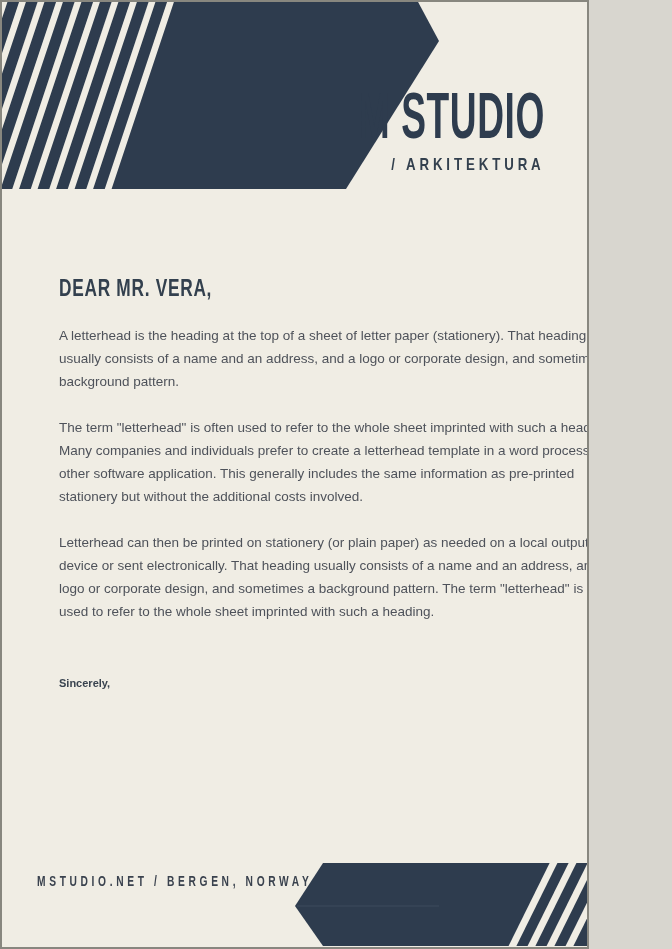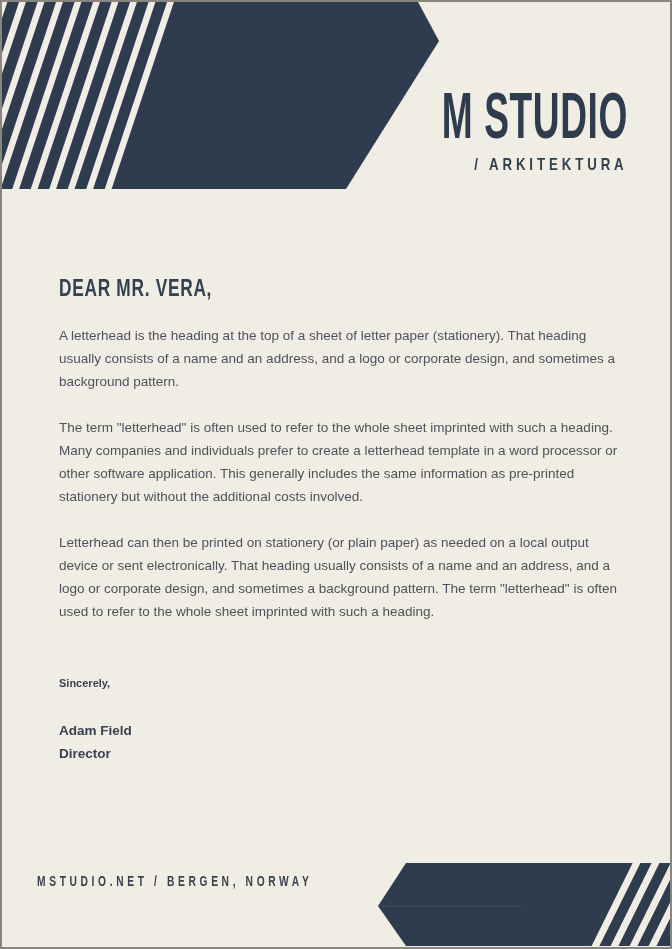--- a/index.html
+++ b/index.html
@@ -1,20 +1,20 @@
 <!DOCTYPE html>
 <html><head>
 <meta charset="utf-8">
 <style>
   html, body { margin: 0; padding: 0; background: #d8d6cf; }
   * { box-sizing: border-box; }
 
   .page {
     position: relative;
-    width: 672px;
+    width: 589px;
     height: 949px;
     background: #f0ede4;
     border: 2px solid #88877f;
     overflow: hidden;
     font-family: "Liberation Sans", sans-serif;
   }
 
   
   .header-decor {
     position: absolute;
@@ -153,24 +153,20 @@
 
   <h1 class="salutation">DEAR MR. VERA,</h1>
 
   <div class="letter-text">
     <p>A letterhead is the heading at the top of a sheet of letter paper (stationery). That heading usually consists of a name and an address, and a logo or corporate design, and sometimes a background pattern.</p>
     <p>The term "letterhead" is often used to refer to the whole sheet imprinted with such a heading. Many companies and individuals prefer to create a letterhead template in a word processor or other software application. This generally includes the same information as pre-printed stationery but without the additional costs involved.</p>
     <p>Letterhead can then be printed on stationery (or plain paper) as needed on a local output device or sent electronically. That heading usually consists of a name and an address, and a logo or corporate design, and sometimes a background pattern. The term "letterhead" is often used to refer to the whole sheet imprinted with such a heading.</p>
   </div>
 
   <div class="closing">Sincerely,</div>
-  <div class="signature">
-    <div>Adam Field</div>
-    <div>Director</div>
-  </div>
 
   <div class="footer-contact">MSTUDIO.NET / BERGEN, NORWAY</div>
 
   <svg class="footer-decor" viewBox="0 0 300 91" aria-hidden="true">
     <polygon points="6,48 34,5 300,5 300,88 34,88" fill="#2e3c4e"></polygon>
     <line x1="8" y1="48" x2="150" y2="48" stroke="#46556a" stroke-width="0.6"></line>
     <g stroke="#f0ede4" stroke-width="7">
       <line x1="222" y1="91" x2="267" y2="0"></line>
       <line x1="241" y1="91" x2="286" y2="0"></line>
       <line x1="260" y1="91" x2="305" y2="0"></line>

